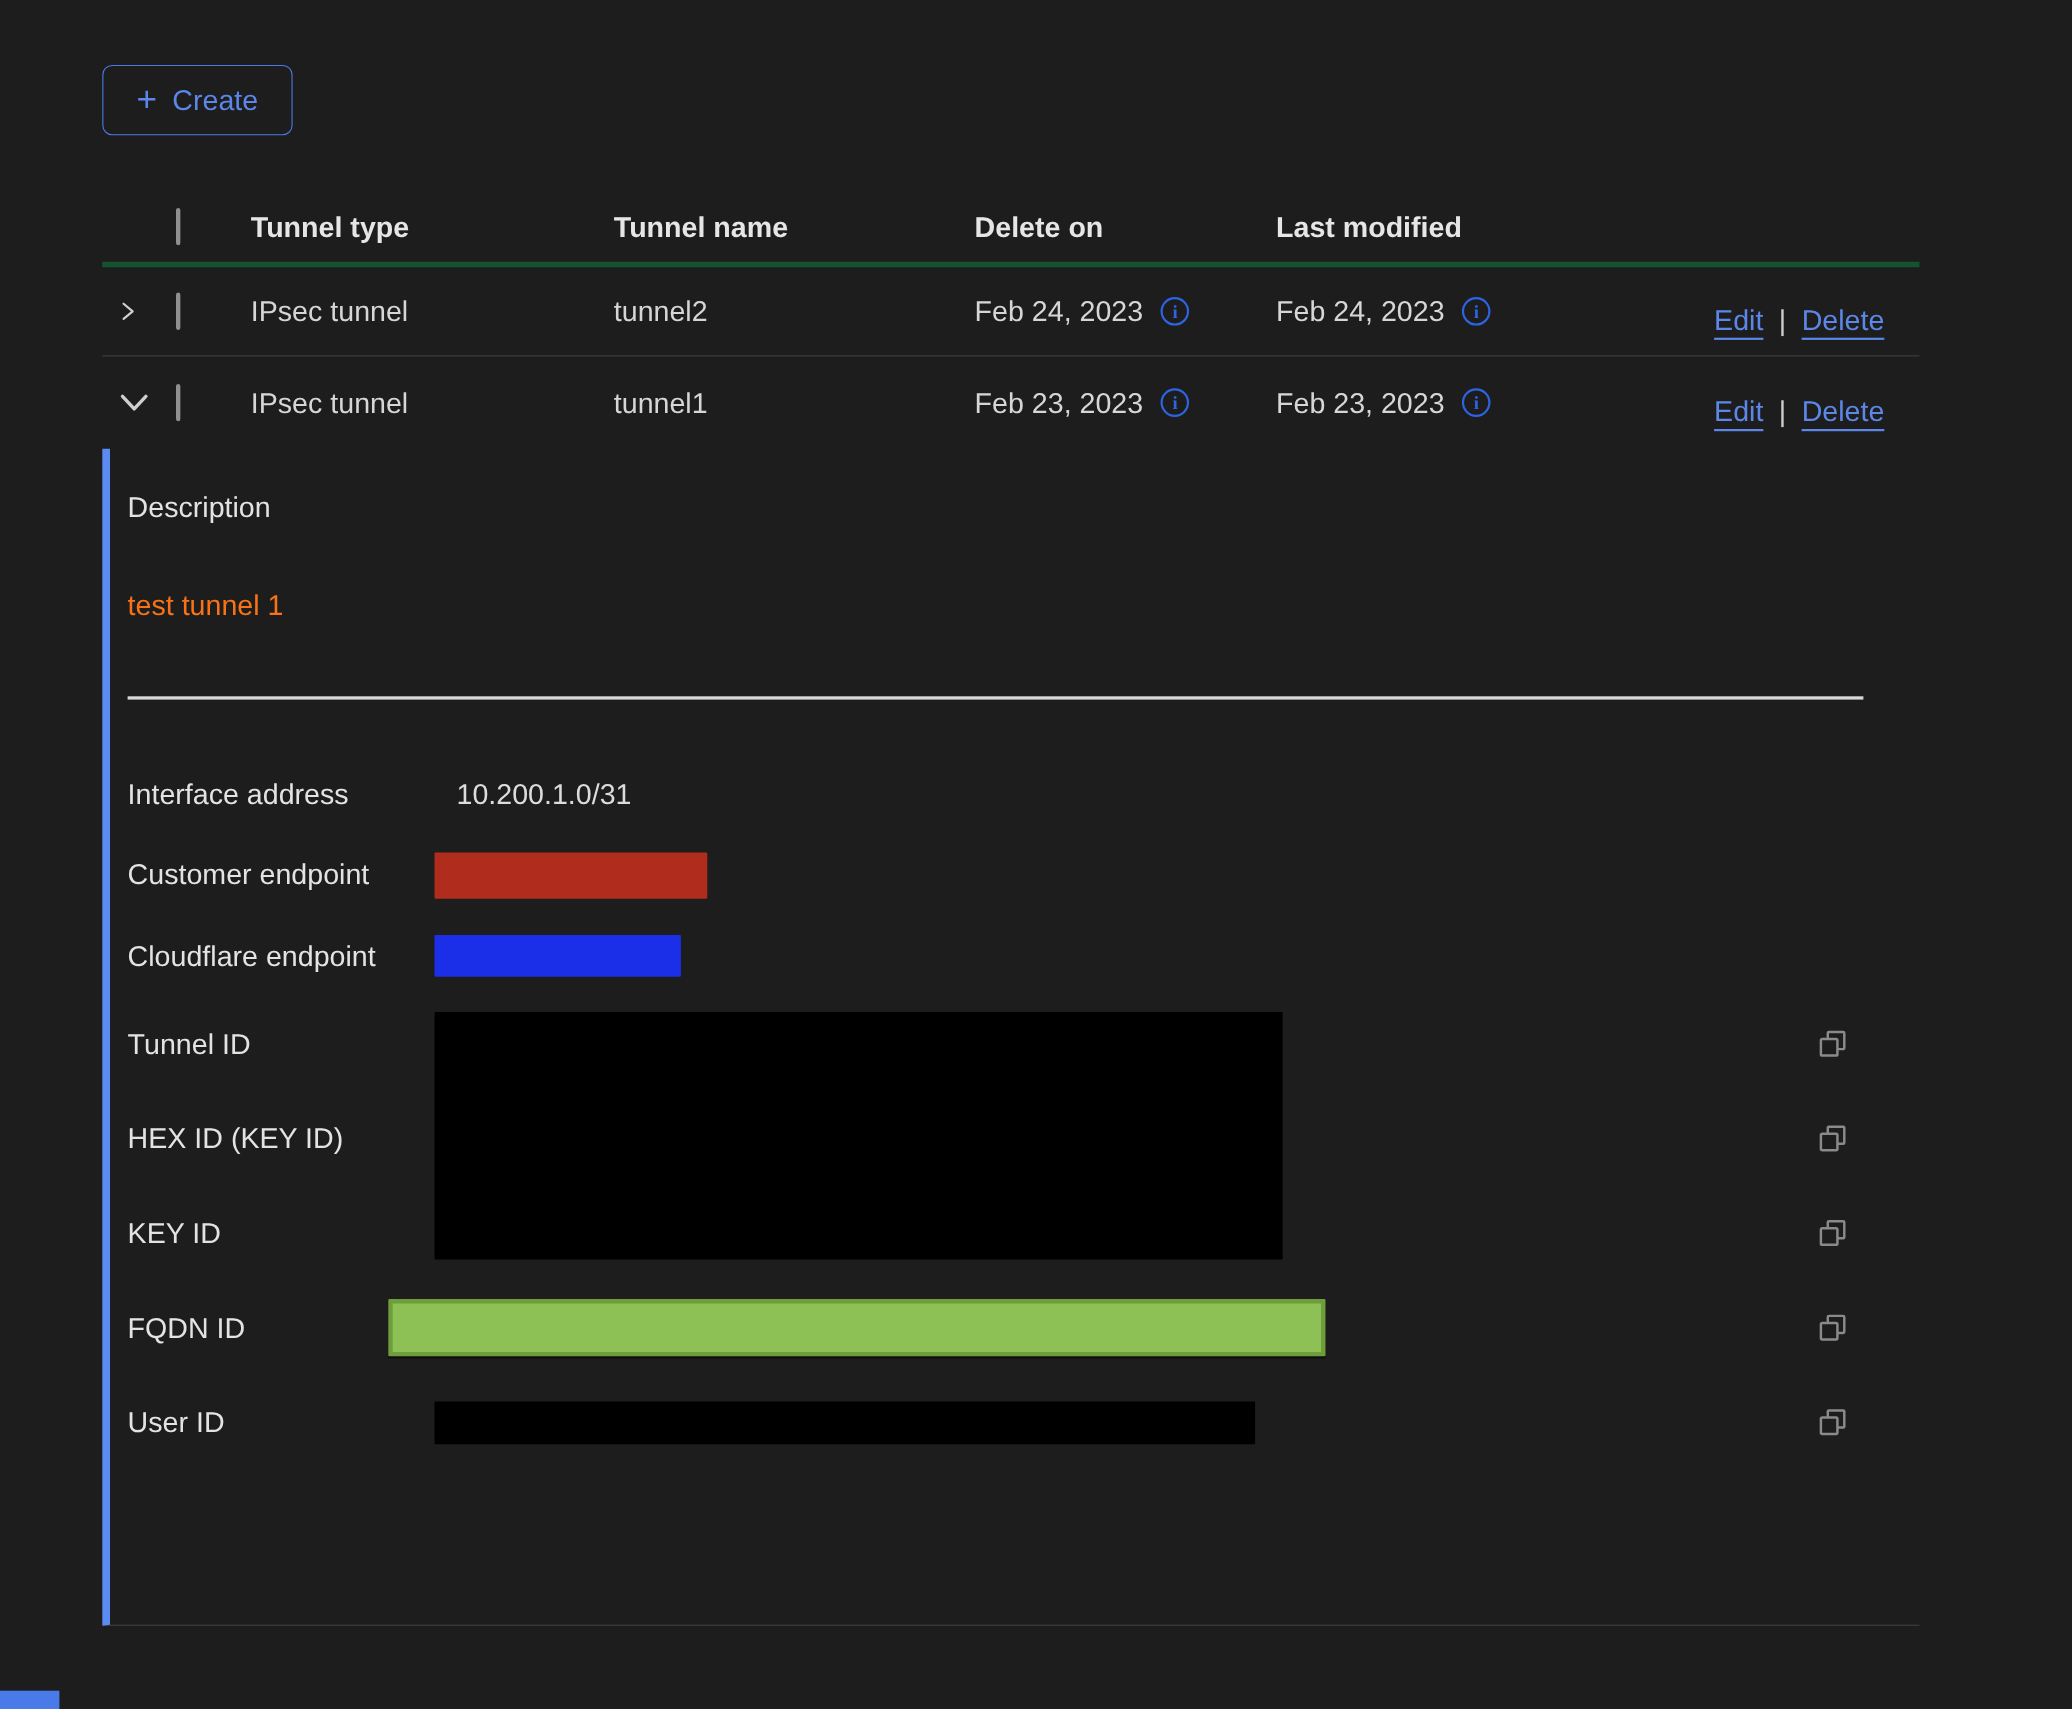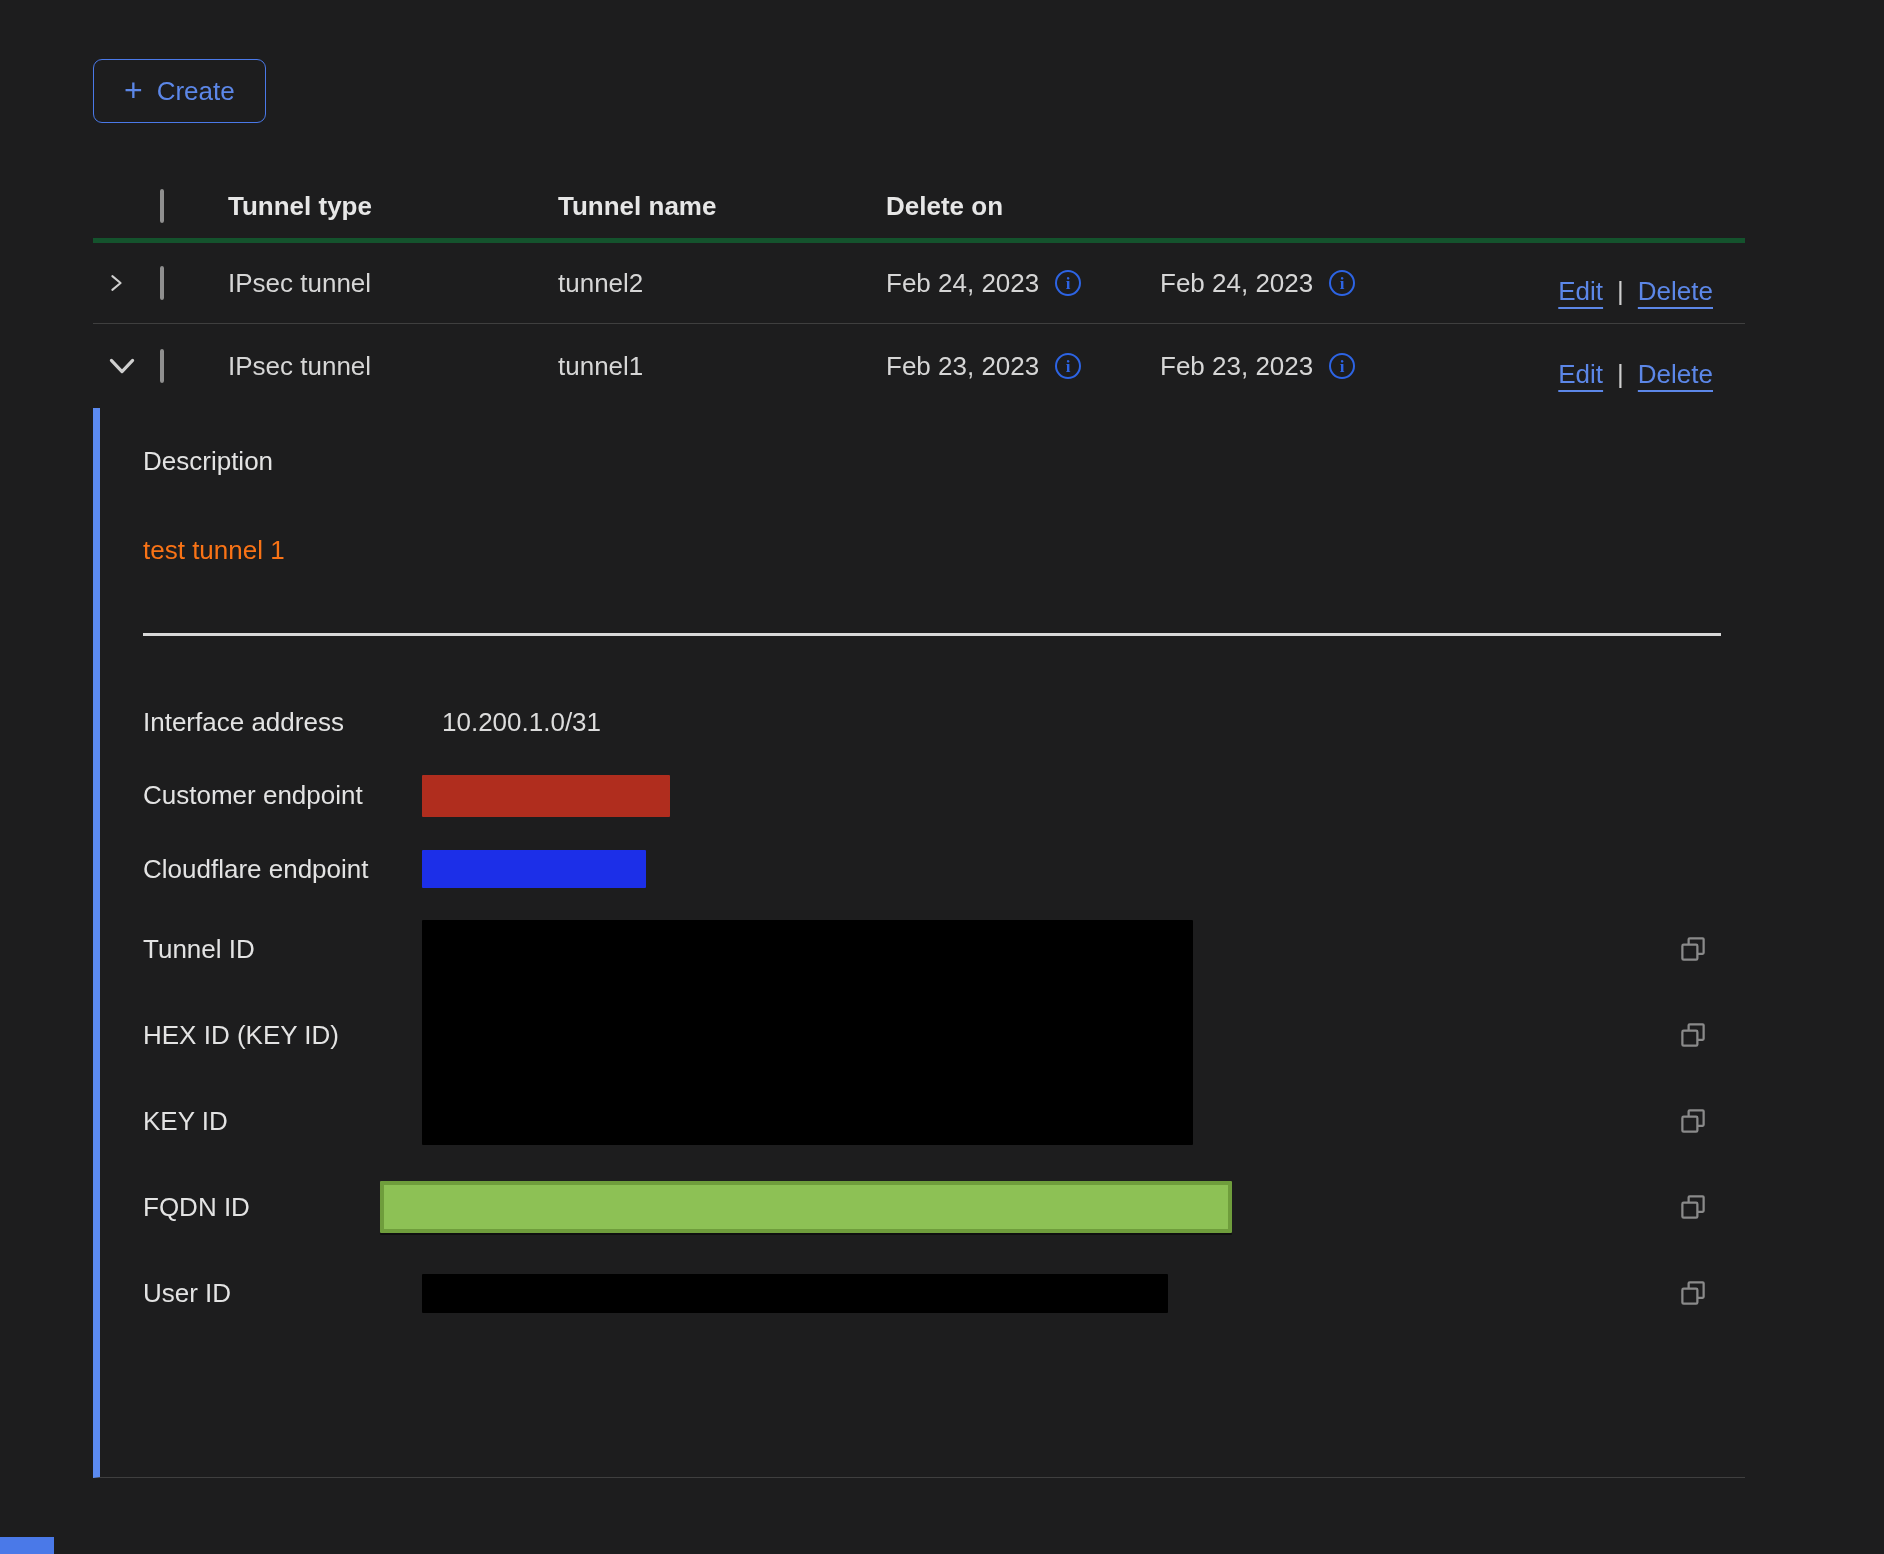--- a/index.html
+++ b/index.html
@@ -52,21 +52,21 @@
   .actions-cell { justify-self:end; padding-right:32px; display:flex; align-items:center; font-size:26px;margin-top:16px; }
   .link { color:#5c87e8; text-decoration:underline; text-underline-offset:7px; text-decoration-thickness:2px; cursor:pointer; }
   .pipe { color:#cfcfcf; margin:0 14px; }
 
   
   .expand-panel {
     position:absolute; left:93px; top:408px;
     width:1652px; height:1070px;
     border-left:7px solid #5b8af0;
     border-bottom:1px solid #3f3f3f;
-    padding-left:43px;
+    padding-left:16px;
   }
   .desc-label { margin-top:38px; font-size:26px; font-weight:500; color:#e3e3e3; }
   .desc-value { margin-top:58px; font-size:26px; color:#f97316; }
   .health-btn {
     margin-top:37px; height:63px; padding:0 32px;
     background:transparent; border:2px solid #4a79e8; border-radius:9px;
     color:#5c87e8; font-size:26px; cursor:pointer;
     font-family:"Liberation Sans", sans-serif;
     display:block;
   }
@@ -107,20 +107,21 @@
   </button>
 
   <div class="tunnel-table">
 
     <div class="trow thead">
       <div></div>
       <div><span class="checkbox"></span></div>
       <div>Tunnel type</div>
       <div>Tunnel name</div>
       <div>Delete on</div>
+      <div>Last modified</div>
       <div></div>
     </div>
 
     <div class="trow tbody-row row-1">
       <div class="chev-cell">
         <svg width="22" height="36" viewBox="0 0 24 24">
           <path d="M8 4.5 L17 12 L8 19.5" fill="none" stroke="#cfcfcf" stroke-width="2.2" stroke-linecap="round" stroke-linejoin="round"></path>
         </svg>
       </div>
       <div><span class="checkbox"></span></div>

